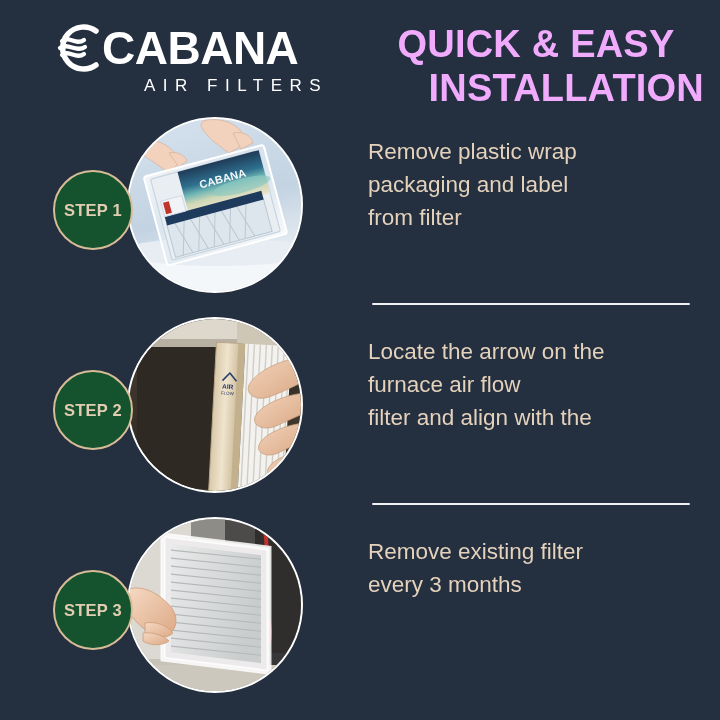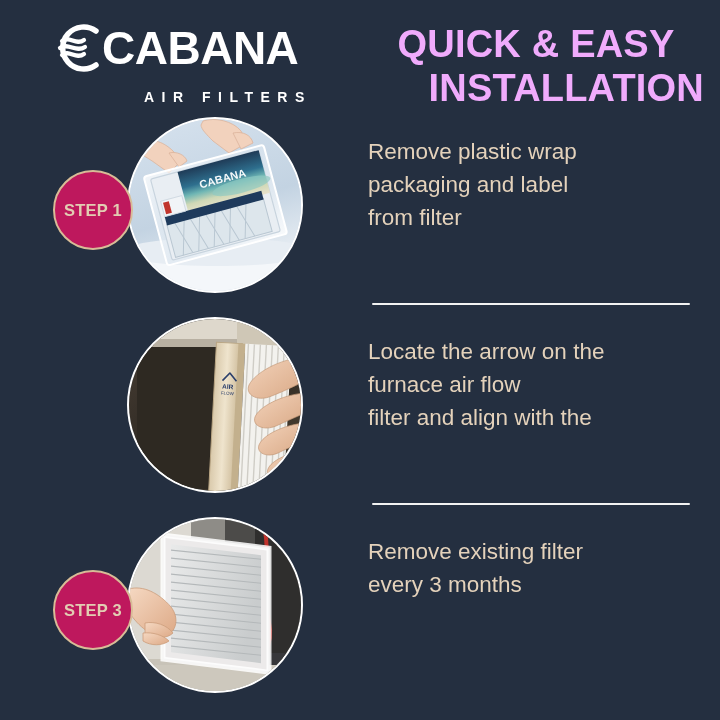--- a/index.html
+++ b/index.html
@@ -43,26 +43,26 @@
   .brand-name {
     font-size: 46px;
     font-weight: bold;
     color: #ffffff;
     letter-spacing: -0.5px;
     line-height: 46px;
     white-space: nowrap;
     margin-left: -4px;
   }
   .brand-sub {
-    margin-top: 15px;
+    margin-top: 2px;
     margin-left: 92px;
-    font-size: 14px;
+    font-size: 17px;
     color: #ffffff;
     letter-spacing: 7.5px;
-    font-weight: bold;
+    font-weight: normal;
     white-space: nowrap;
   }
 
   .headline {
     position: absolute;
     left: 368px;
     top: 22px;
     width: 336px;
     text-align: center;
     color: #f0abfc;
@@ -102,21 +102,21 @@
     overflow: hidden;
   }
 
   .badge {
     position: absolute;
     left: 53px;
     top: 65px;
     width: 80px;
     height: 80px;
     border-radius: 50%;
-    background: #be185d;
+    background: #14532d;
     border: 2.5px solid #d8bc97;
     box-sizing: border-box;
     display: flex;
     align-items: center;
     justify-content: center;
     z-index: 5;
   }
   .badge-label {
     color: #e2cdb2;
     font-size: 16.5px;
@@ -299,20 +299,23 @@
         <g fill="url(#skin2)" stroke="#c49a79" stroke-width="0.7">
           <path d="M176 38 C150 40, 126 54, 120 66 C116 76, 128 82, 140 78 C156 72, 176 62, 176 62 Z"></path>
           <path d="M176 74 C152 76, 130 88, 126 98 C123 107, 135 112, 147 107 C160 101, 176 94, 176 94 Z"></path>
           <path d="M176 104 C154 106, 134 116, 130 126 C127 134, 138 139, 149 134 C161 128, 176 122, 176 122 Z"></path>
           <path d="M176 132 C158 134, 142 142, 139 150 C136 157, 146 161, 155 157 C164 152, 176 148, 176 148 Z"></path>
         </g>
       </svg>
     </div>
   </div>
 
+  <div class="badge">
+    <span class="badge-label">STEP 2</span>
+  </div>
 
   <div class="step-text">
     <span>Locate the arrow on the</span>
     <span>furnace air flow</span>
     <span>filter and align with the</span>
   </div>
 </div>
 
 <div class="divider" id="div-2"></div>
 

